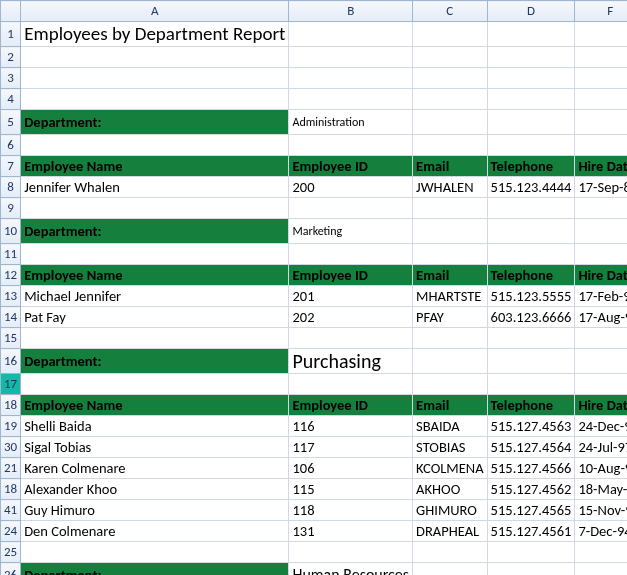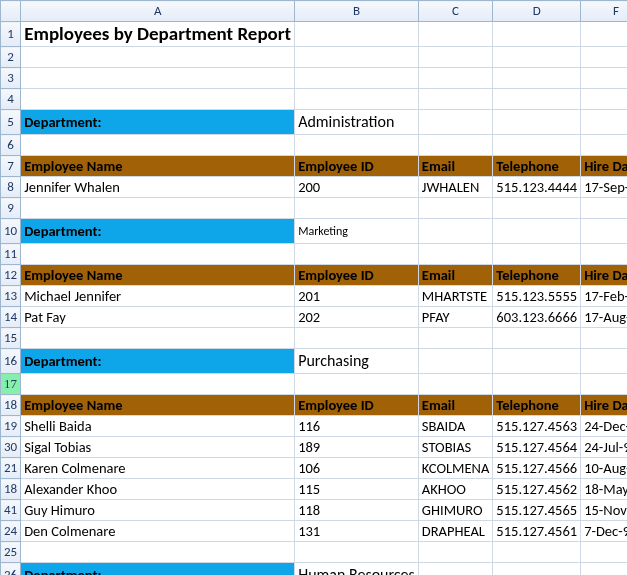--- a/index.html
+++ b/index.html
@@ -31,24 +31,24 @@
     color: #1f3864;
     font-family: Calibri, Arial, sans-serif;
   }
   .rowhdr { width: 22px; text-align: center; }
   .colA { width: 110px; }
   .colB { width: 92px; }
   .colC { width: 118px; }
   .colD { width: 100px; }
   .colF { width: 88px; }
   .tallrow .cell { height: 24px; line-height: 22px; }
-  .title { font-weight: bold; font-size: 19px; font-family: Calibri, Arial, sans-serif; }
-  .deptlabel { font-weight: bold; background: #0ea5e9; }
-  .thead { font-weight: bold; background: #a16207; }
-  .sel { background: #86efac; font-family: Liberation Serif, serif; }
+  .title { font-weight: normal; font-size: 19px; font-family: Calibri, Arial, sans-serif; }
+  .deptlabel { font-weight: bold; background: #15803d; }
+  .thead { font-weight: bold; background: #15803d; }
+  .sel { background: #14b8a6; }
 </style>
 </head>
 <body>
 
 <div class="sheet">
 
   <div class="row">
     <div class="cell hdr rowhdr"></div>
     <div class="cell hdr colA">A</div>
     <div class="cell hdr colB">B</div>
@@ -91,21 +91,21 @@
     <div class="cell"></div>
       <div class="cell"></div>
       <div class="cell"></div>
       <div class="cell"></div>
       <div class="cell"></div>
   </div>
 
   <div class="row tallrow">
     <div class="cell hdr rowhdr">5</div>
     <div class="cell deptlabel">Department:</div>
-    <div class="cell" style="font-size:16px">Administration</div>
+    <div class="cell" style="font-size:12px">Administration</div>
     <div class="cell"></div>
       <div class="cell"></div>
       <div class="cell"></div>
   </div>
 
   <div class="row">
     <div class="cell hdr rowhdr">6</div>
     <div class="cell"></div>
       <div class="cell"></div>
       <div class="cell"></div>
@@ -197,21 +197,21 @@
       <div class="cell"></div>
       <div class="cell"></div>
       <div class="cell"></div>
       <div class="cell"></div>
 
   </div>
 
   <div class="row tallrow">
     <div class="cell hdr rowhdr">16</div>
     <div class="cell deptlabel">Department:</div>
-    <div class="cell" style="font-size:16px">Purchasing</div>
+    <div class="cell" style="font-size:20px">Purchasing</div>
     <div class="cell"></div>
       <div class="cell"></div>
       <div class="cell"></div>
   </div>
 
   <div class="row">
     <div class="cell hdr rowhdr sel">17</div>
     <div class="cell"></div>
       <div class="cell"></div>
       <div class="cell"></div>
@@ -234,21 +234,21 @@
     <div class="cell">Shelli Baida</div>
     <div class="cell">116</div>
     <div class="cell">SBAIDA</div>
     <div class="cell">515.127.4563</div>
     <div class="cell">24-Dec-97</div>
 
   </div>
   <div class="row">
     <div class="cell hdr rowhdr">30</div>
     <div class="cell">Sigal Tobias</div>
-    <div class="cell">189</div>
+    <div class="cell">117</div>
     <div class="cell">STOBIAS</div>
     <div class="cell">515.127.4564</div>
     <div class="cell">24-Jul-97</div>
 
   </div>
   <div class="row">
     <div class="cell hdr rowhdr">21</div>
     <div class="cell">Karen Colmenare</div>
     <div class="cell">106</div>
     <div class="cell">KCOLMENA</div>

